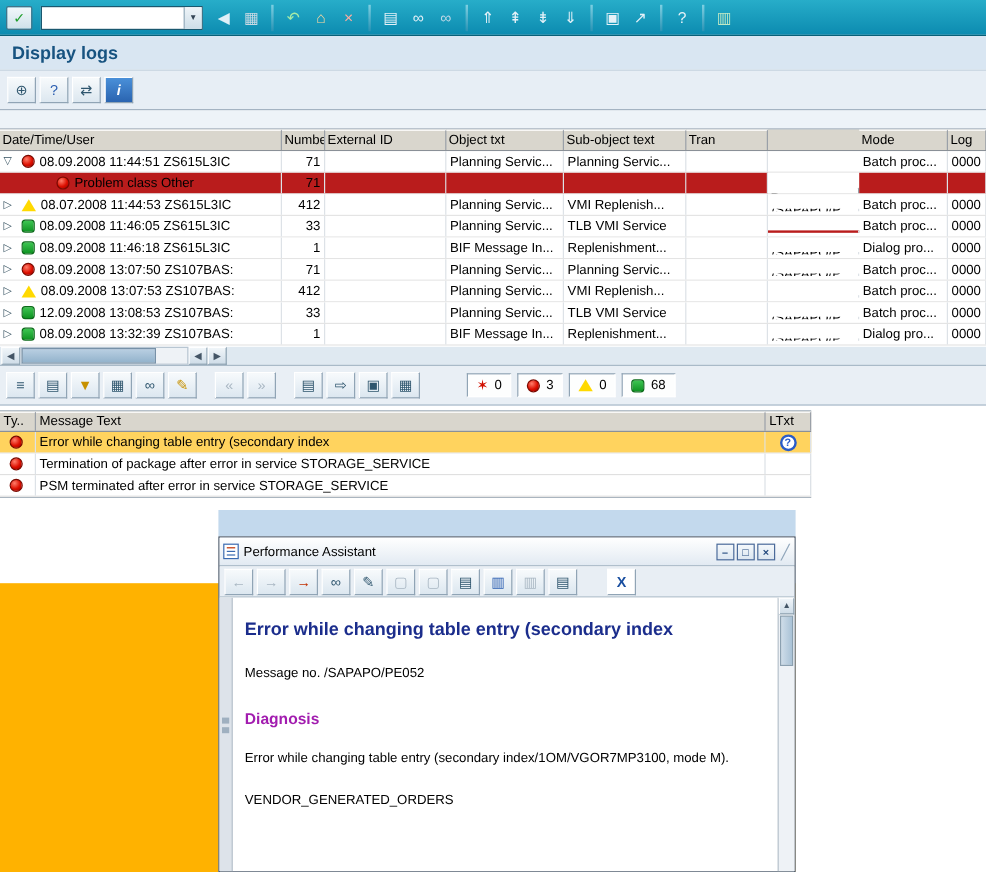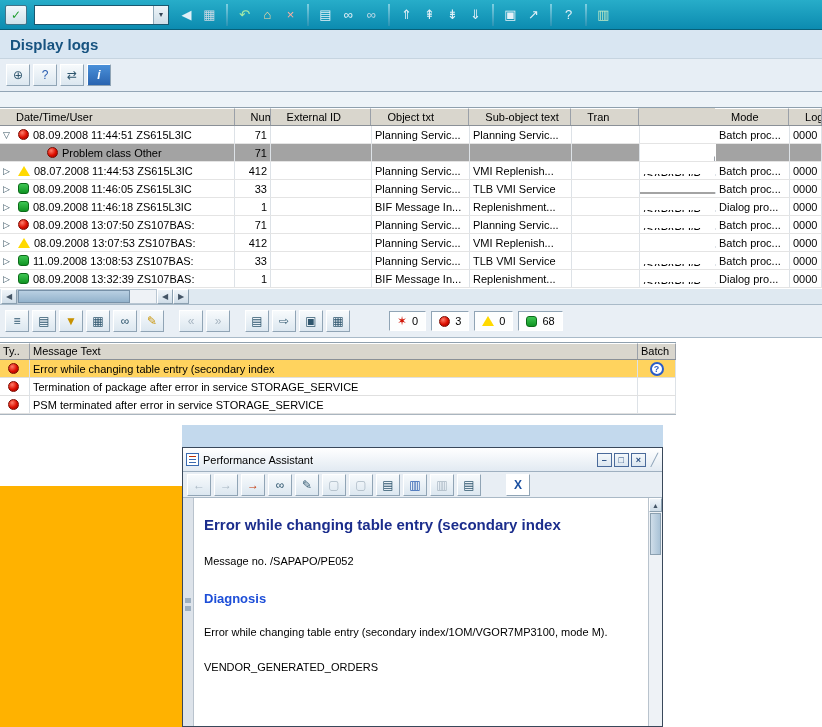--- a/index.html
+++ b/index.html
@@ -36,26 +36,26 @@
   .tbi.disabled { color:#a9b7c3; }
   .tbi.info { background:linear-gradient(#4a90d9,#2a64b0); color:#fff; font-weight:bold; font-style:italic; }
   .tbi.excel { background:#fff; color:#1a4fa0; font-weight:bold; margin-left:10px; }
   .tb-app .sep, .tb-mid .sep, .pa-toolbar .sep { width:9px; height:1px; }
   .gap-strip { position:absolute; top:92px; left:0; right:0; height:15px; background:#edf3f8; }
   .lower { position:absolute; top:338px; left:0; right:0; bottom:0; background:#fff; }
 
   
   .ltable { position:absolute; top:107px; left:0; width:822px; background:#fff; border-top:1px solid #8fa0ae; }
   .lhead { display:flex; height:18px; background:#d9d6cd; border-bottom:1px solid #8a9097; }
-  .lhead .cell { border-right:1px solid #9aa0a8; border-top:1px solid #fff; padding:2px 16px;
+  .lhead .cell { border-right:1px solid #9aa0a8; border-top:1px solid #fff; padding:2px 2px;
                  white-space:nowrap; overflow:hidden; }
   .lrow { display:flex; height:18px; background:#fff; border-bottom:1px solid #e4e4e4; }
   .lrow .cell { border-right:1px solid #dde2e7; padding:1px 3px; white-space:nowrap; overflow:hidden;
                 display:flex; align-items:center; }
-  .lrow.hl .cell { background:#a3a3a3; }
+  .lrow.hl .cell { background:#b91c1c; }
   .c-date{width:235px;} .c-num{width:36px;} .c-ext{width:101px;} .c-obj{width:98px;} .c-sub{width:102px;}
   .c-tran{width:68px;} .c-prog{width:76px;margin-top:48px;} .c-mode{width:74px;} .c-log{flex:1; border-right:none;}
   .lrow .c-num { justify-content:flex-end; }
   .exp { width:14px; flex:none; font-size:9px; color:#34505f; }
   .lrow.child .st { margin-left:30px; }
   .dt { overflow:hidden; white-space:nowrap; }
 
   
   .st { flex:none; margin:0 4px 0 1px; width:11px; height:11px; display:inline-block; }
   .st-error { border-radius:6px; background:radial-gradient(circle at 35% 30%,#ff7d6a,#dd0f00 55%,#930000);
@@ -115,21 +115,21 @@
             color:#23497e; font-size:9px; font-weight:bold; display:flex; align-items:center; justify-content:center; }
   .pa-grip { color:#8fa5ba; font-size:12px; margin:0 1px; }
   .pa-toolbar { height:26px; background:#e8eef4; border-bottom:1px solid #aab9c6;
                 display:flex; align-items:center; gap:3px; padding:0 4px; flex:none; }
   .pa-body { flex:1; display:flex; overflow:hidden; background:#fff; }
   .pa-gutter { width:11px; background:#dde3ea; border-right:1px solid #b9c3cd; flex:none; position:relative; }
   .pa-gutter i { position:absolute; left:2px; width:6px; height:5px; background:#9fb0c0; }
   .pa-content { flex:1; padding:16px 6px 0 10px; overflow:hidden; }
   .pa-h1 { font-size:15px; font-weight:bold; color:#1b2d8c; width:390px; line-height:1.4; }
   .pa-msgno { margin-top:20px; }
-  .pa-h2 { margin-top:24px; font-size:13px; font-weight:bold; color:#1d4ed8; }
+  .pa-h2 { margin-top:24px; font-size:13px; font-weight:bold; color:#a21caf; }
   .pa-text { margin-top:18px; width:436px; line-height:1.5; }
   .pa-code { margin-top:20px; }
   .pa-scroll { width:14px; background:#eef2f6; border-left:1px solid #b9c3cd; flex:none;
                display:flex; flex-direction:column; }
   .pa-sbtn { height:14px; border:1px solid; border-color:#fff #8ba0b0 #8ba0b0 #fff;
              background:linear-gradient(#f0f5f9,#cfdde8); font-size:7px; color:#456;
              display:flex; align-items:center; justify-content:center; flex:none; }
   .pa-sthumb { height:42px; background:linear-gradient(90deg,#cfdde9,#a9c2d6); border:1px solid #8ba0b0; margin:1px; }
 </style>
 </head>
@@ -296,21 +296,21 @@
     <span class="cell c-sub">VMI Replenish...</span>
     <span class="cell c-tran"></span>
     <span class="cell c-prog">/SAPAPO/P...</span>
     <span class="cell c-mode">Batch proc...</span>
     <span class="cell c-log">0000</span>
   </div>
         <div class="lrow">
     <span class="cell c-date">
       <span class="exp">▷</span>
       <span class="st st-success"></span>
-      <span class="dt">11.09.2008 13:08:53 ZS107BAS:</span>
+      <span class="dt">12.09.2008 13:08:53 ZS107BAS:</span>
     </span>
     <span class="cell c-num">33</span>
     <span class="cell c-ext"></span>
     <span class="cell c-obj">Planning Servic...</span>
     <span class="cell c-sub">TLB VMI Service</span>
     <span class="cell c-tran"></span>
     <span class="cell c-prog">/SAPAPO/P...</span>
     <span class="cell c-mode">Batch proc...</span>
     <span class="cell c-log">0000</span>
   </div>
@@ -375,21 +375,21 @@
         <span class="st st-success"></span>
         <span>68</span>
       </span>
     </span>
   </div>
 
   <div class="mtable">
     <div class="mhead">
       <span class="mcell m-ty">Ty..</span>
       <span class="mcell m-text">Message Text</span>
-      <span class="mcell m-ltxt">Batch</span>
+      <span class="mcell m-ltxt">LTxt</span>
     </div>
     <div class="mrow hl">
       <span class="mcell m-ty">
         <span class="st st-error"></span>
         </span>
       <span class="mcell m-text">Error while changing table entry (secondary index</span>
       <span class="mcell m-ltxt">
         <span class="qbadge">?</span>
         </span>
     </div>

